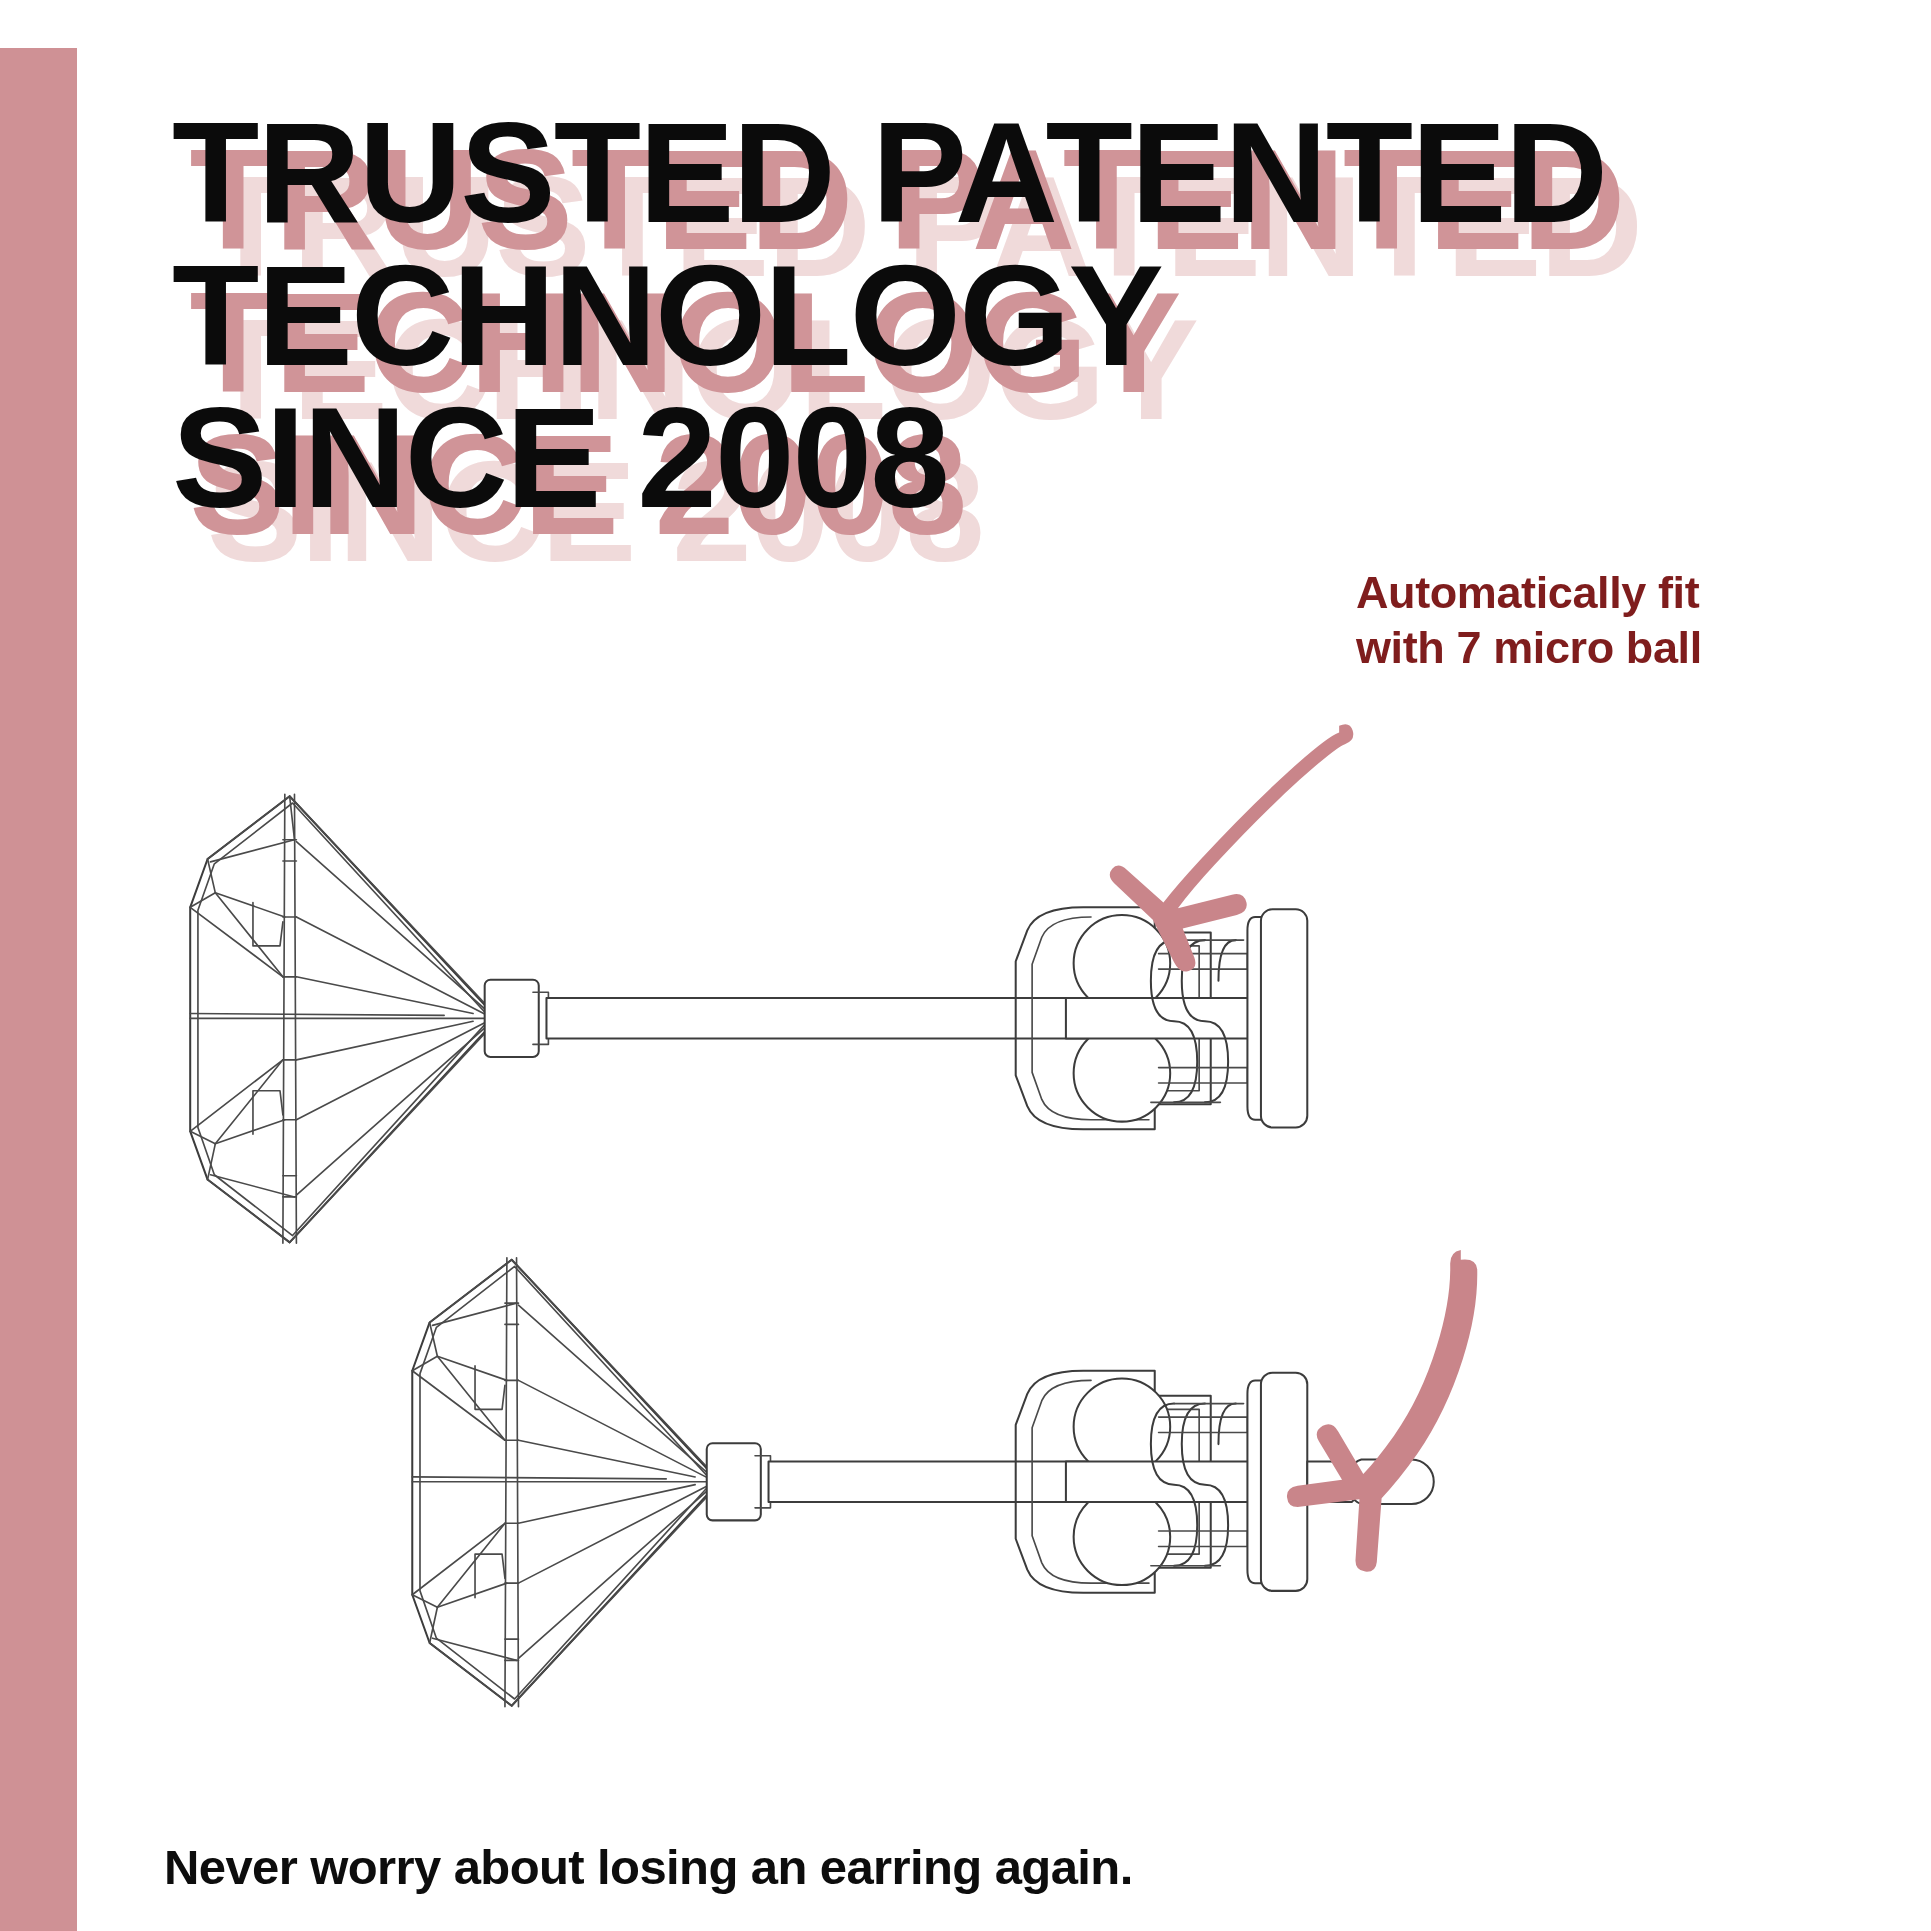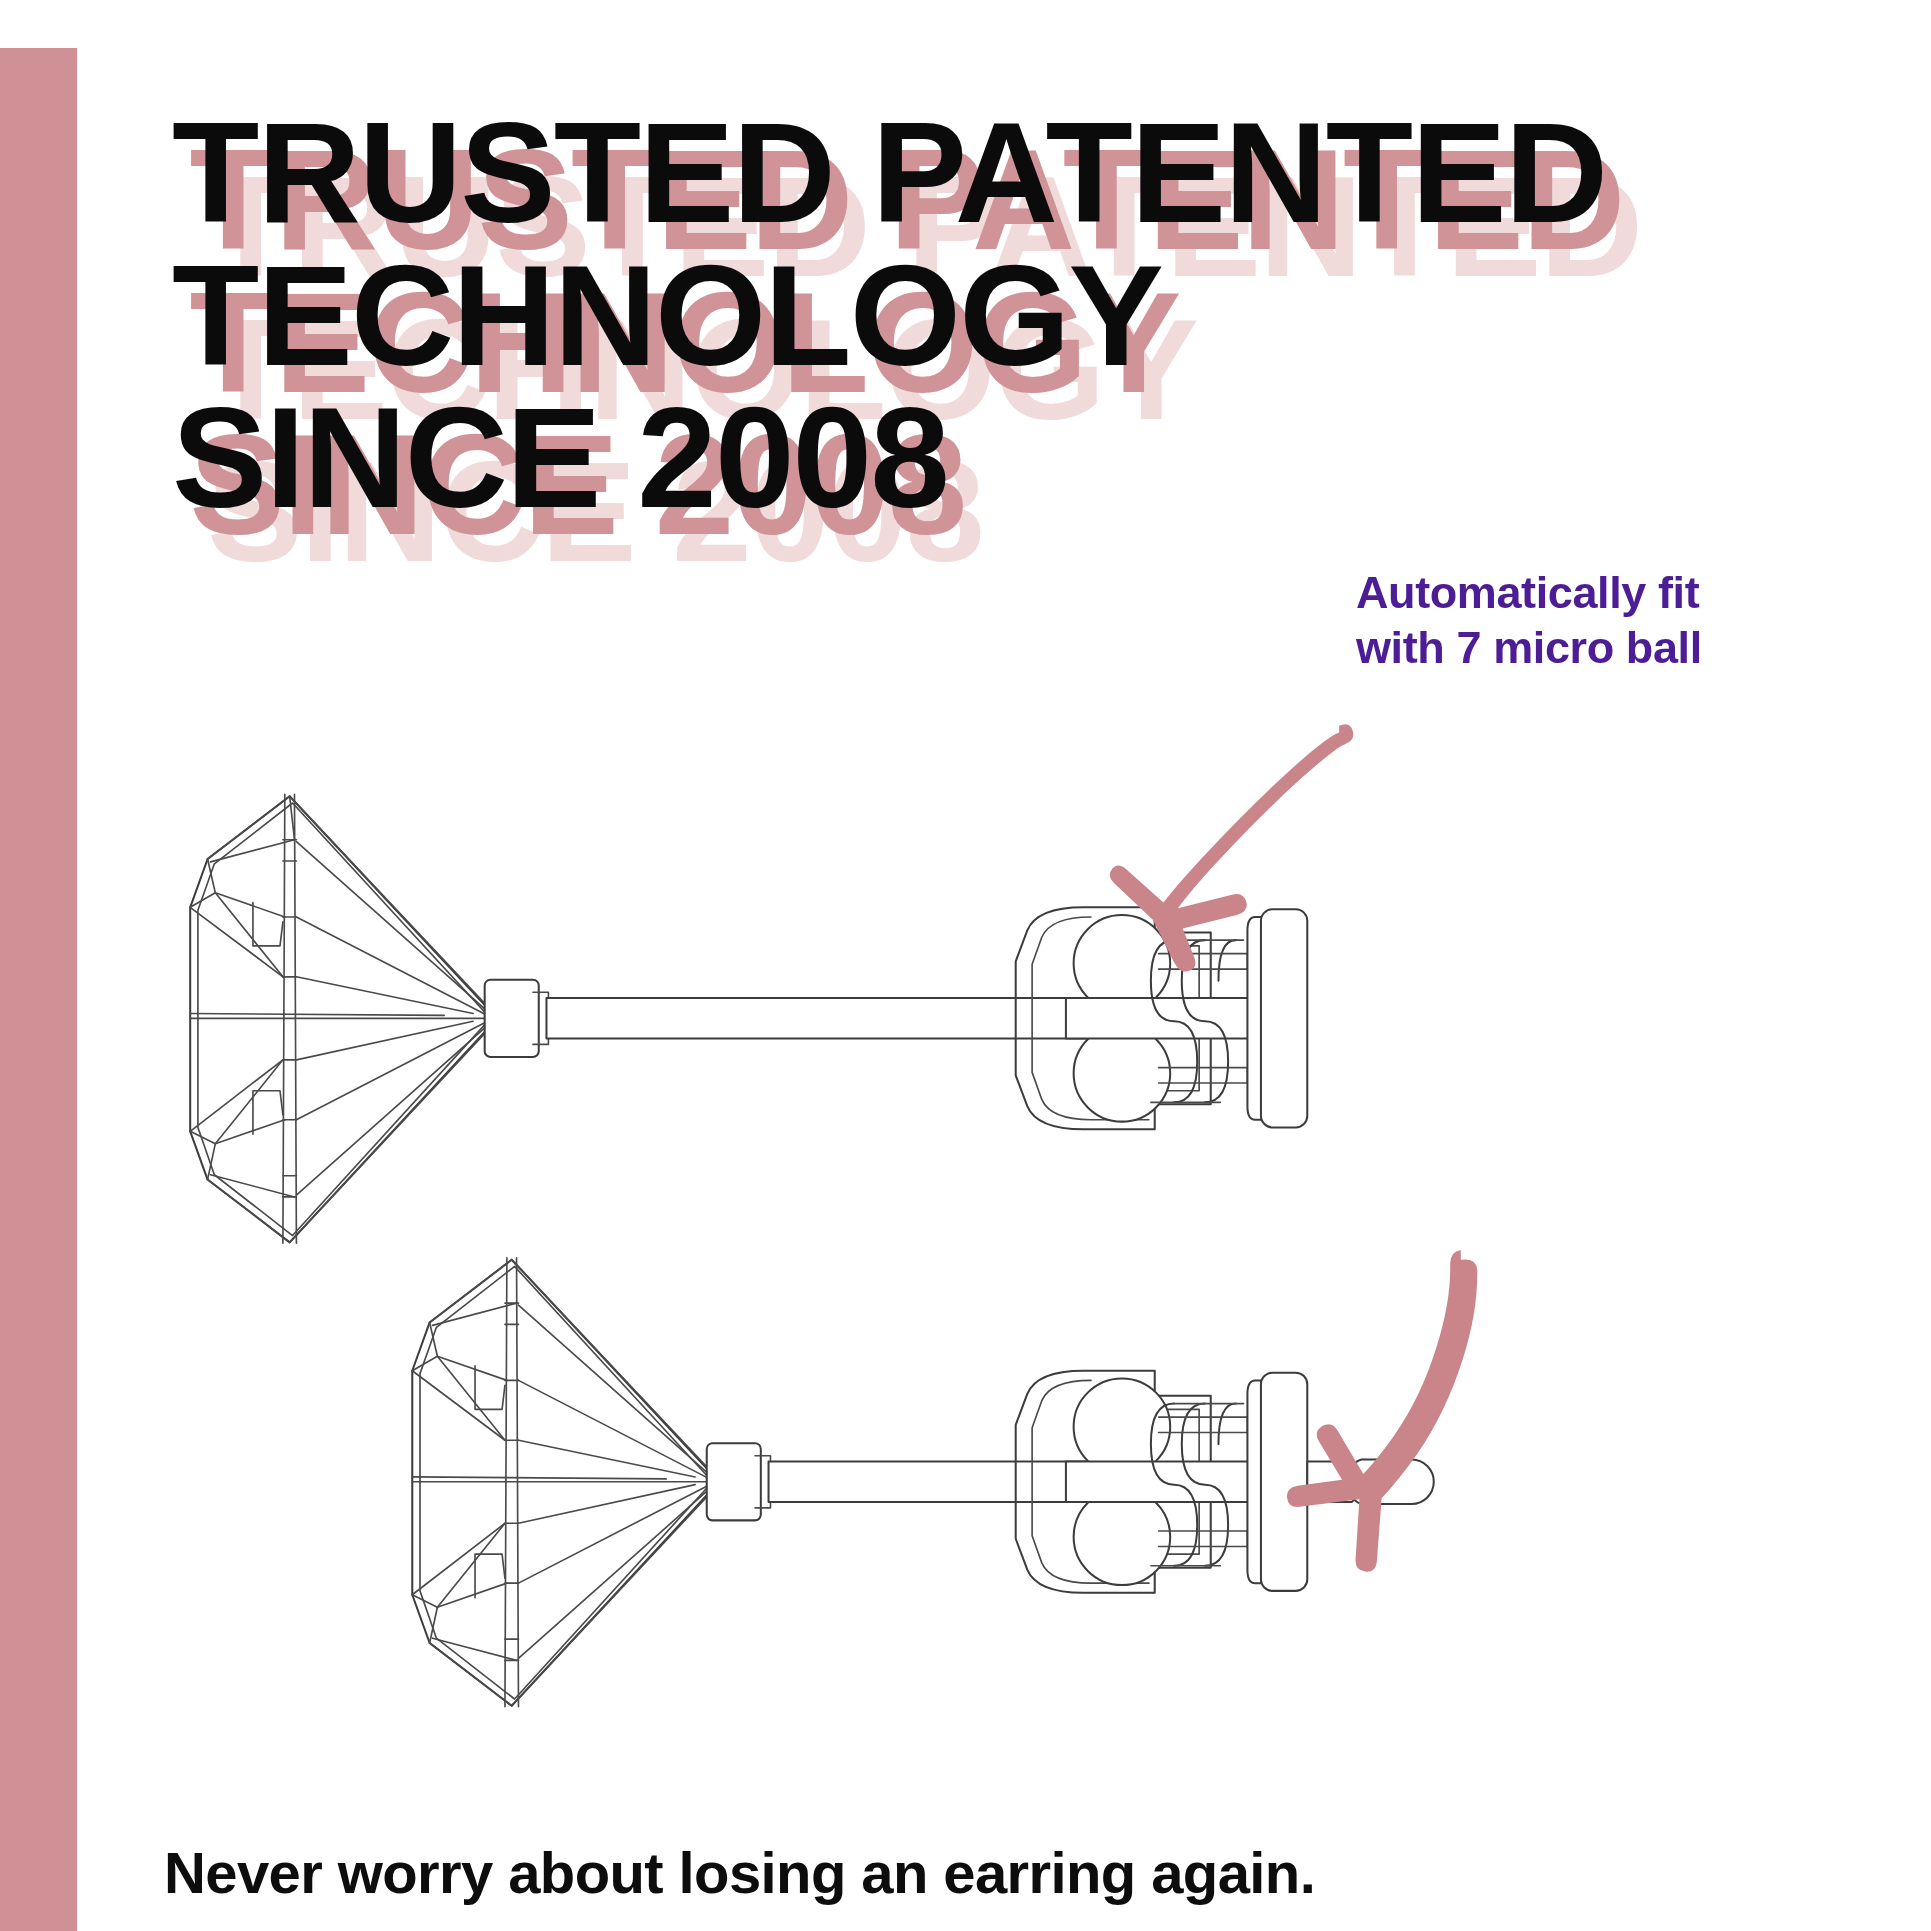--- a/index.html
+++ b/index.html
@@ -39,30 +39,30 @@
   .headline .hl-line .sh2{transform:translate(35px,54px);color:#f0dada;}
   .headline .hl-line .sh1{transform:translate(17.4px,27px);color:#d09498;}
   .headline .hl-line .fg{position:relative;z-index:2;color:#0b0b0b;}
 
   
   .callout{
     position:absolute;
     font-weight:800;
     font-size:45px;
     line-height:1.22;
-    color:#4c1d95;
+    color:#7f1d1d;
     letter-spacing:-0.4px;
   }
   #callout-1{left:1356px;top:518px;width:521px;}
   #callout-2{left:1398px;top:996px;width:406px;}
 
   
   .caption{
     position:absolute;left:164px;top:1791px;
-    font-weight:800;font-size:58px;color:#0d0d0d;
+    font-weight:800;font-size:49px;color:#0d0d0d;
     letter-spacing:-0.6px;white-space:nowrap;
   }
 
   
   #art{position:absolute;left:0;top:0;width:1931px;height:1931px;}
   .ln{fill:none;stroke:#3c3c3c;stroke-width:2.1;stroke-linejoin:round;stroke-linecap:round;}
   .ln-t{fill:none;stroke:#4a4a4a;stroke-width:1.7;stroke-linejoin:round;stroke-linecap:round;}
   .wht{fill:#ffffff;stroke:#3c3c3c;stroke-width:2.1;stroke-linejoin:round;stroke-linecap:round;}
   .arrow{fill:#c9858a;}
 </style>

